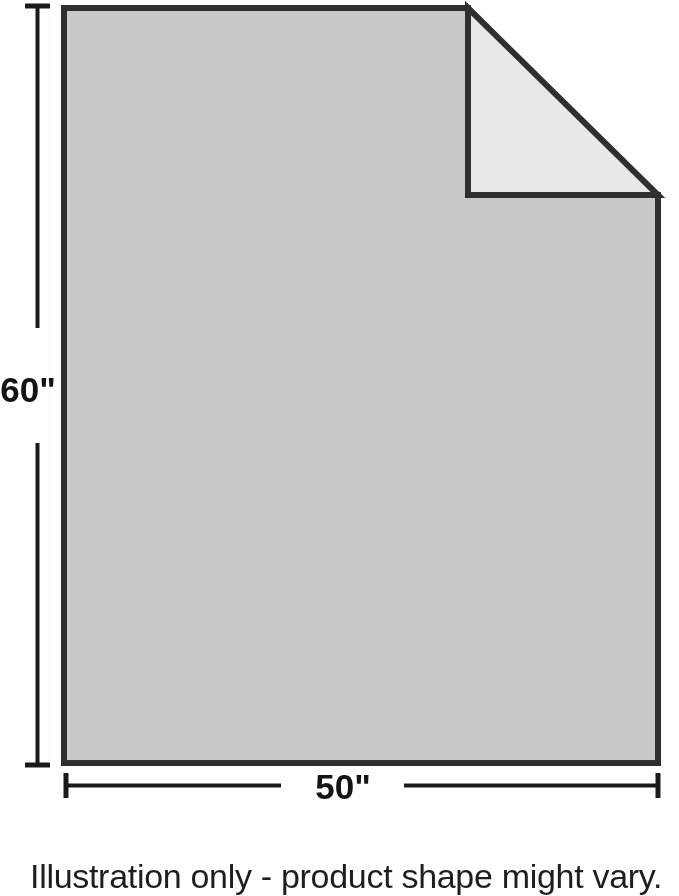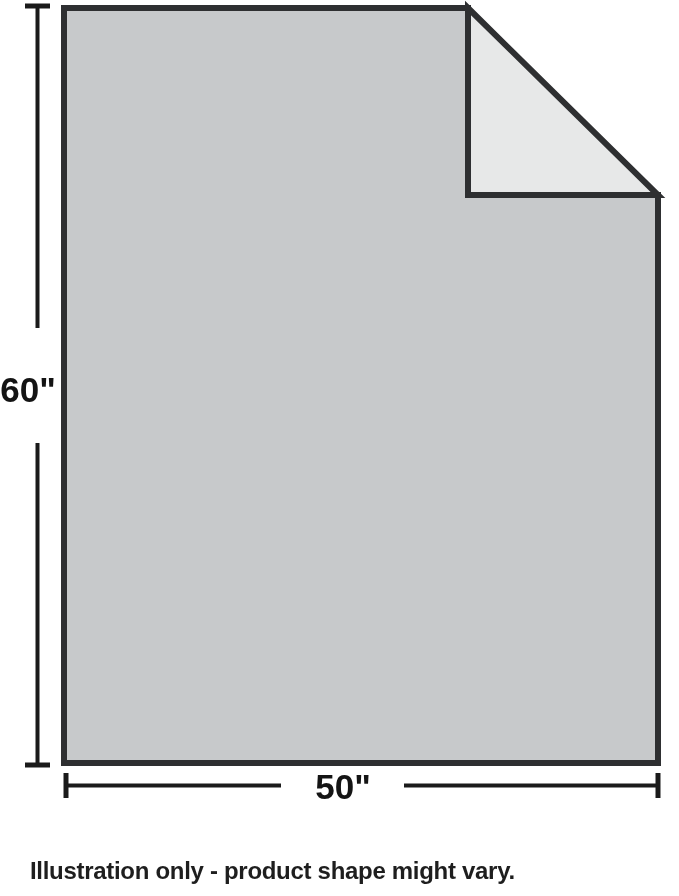--- a/index.html
+++ b/index.html
@@ -25,22 +25,22 @@
     font-family: "Liberation Sans", sans-serif;
     font-weight: 700;
     font-size: 35px;
   }
   .caption {
     position: absolute;
     left: 30px;
     top: 857px;
     width: 649px;
     font-family: "Liberation Sans", sans-serif;
-    font-size: 24px;
-    font-weight: 700;
+    font-size: 34px;
+    font-weight: 400;
     letter-spacing: -0.3px;
     color: #1e1e1e;
     white-space: nowrap;
   }
 </style>
 </head>
 <body>
 
 <div class="stage">
 

